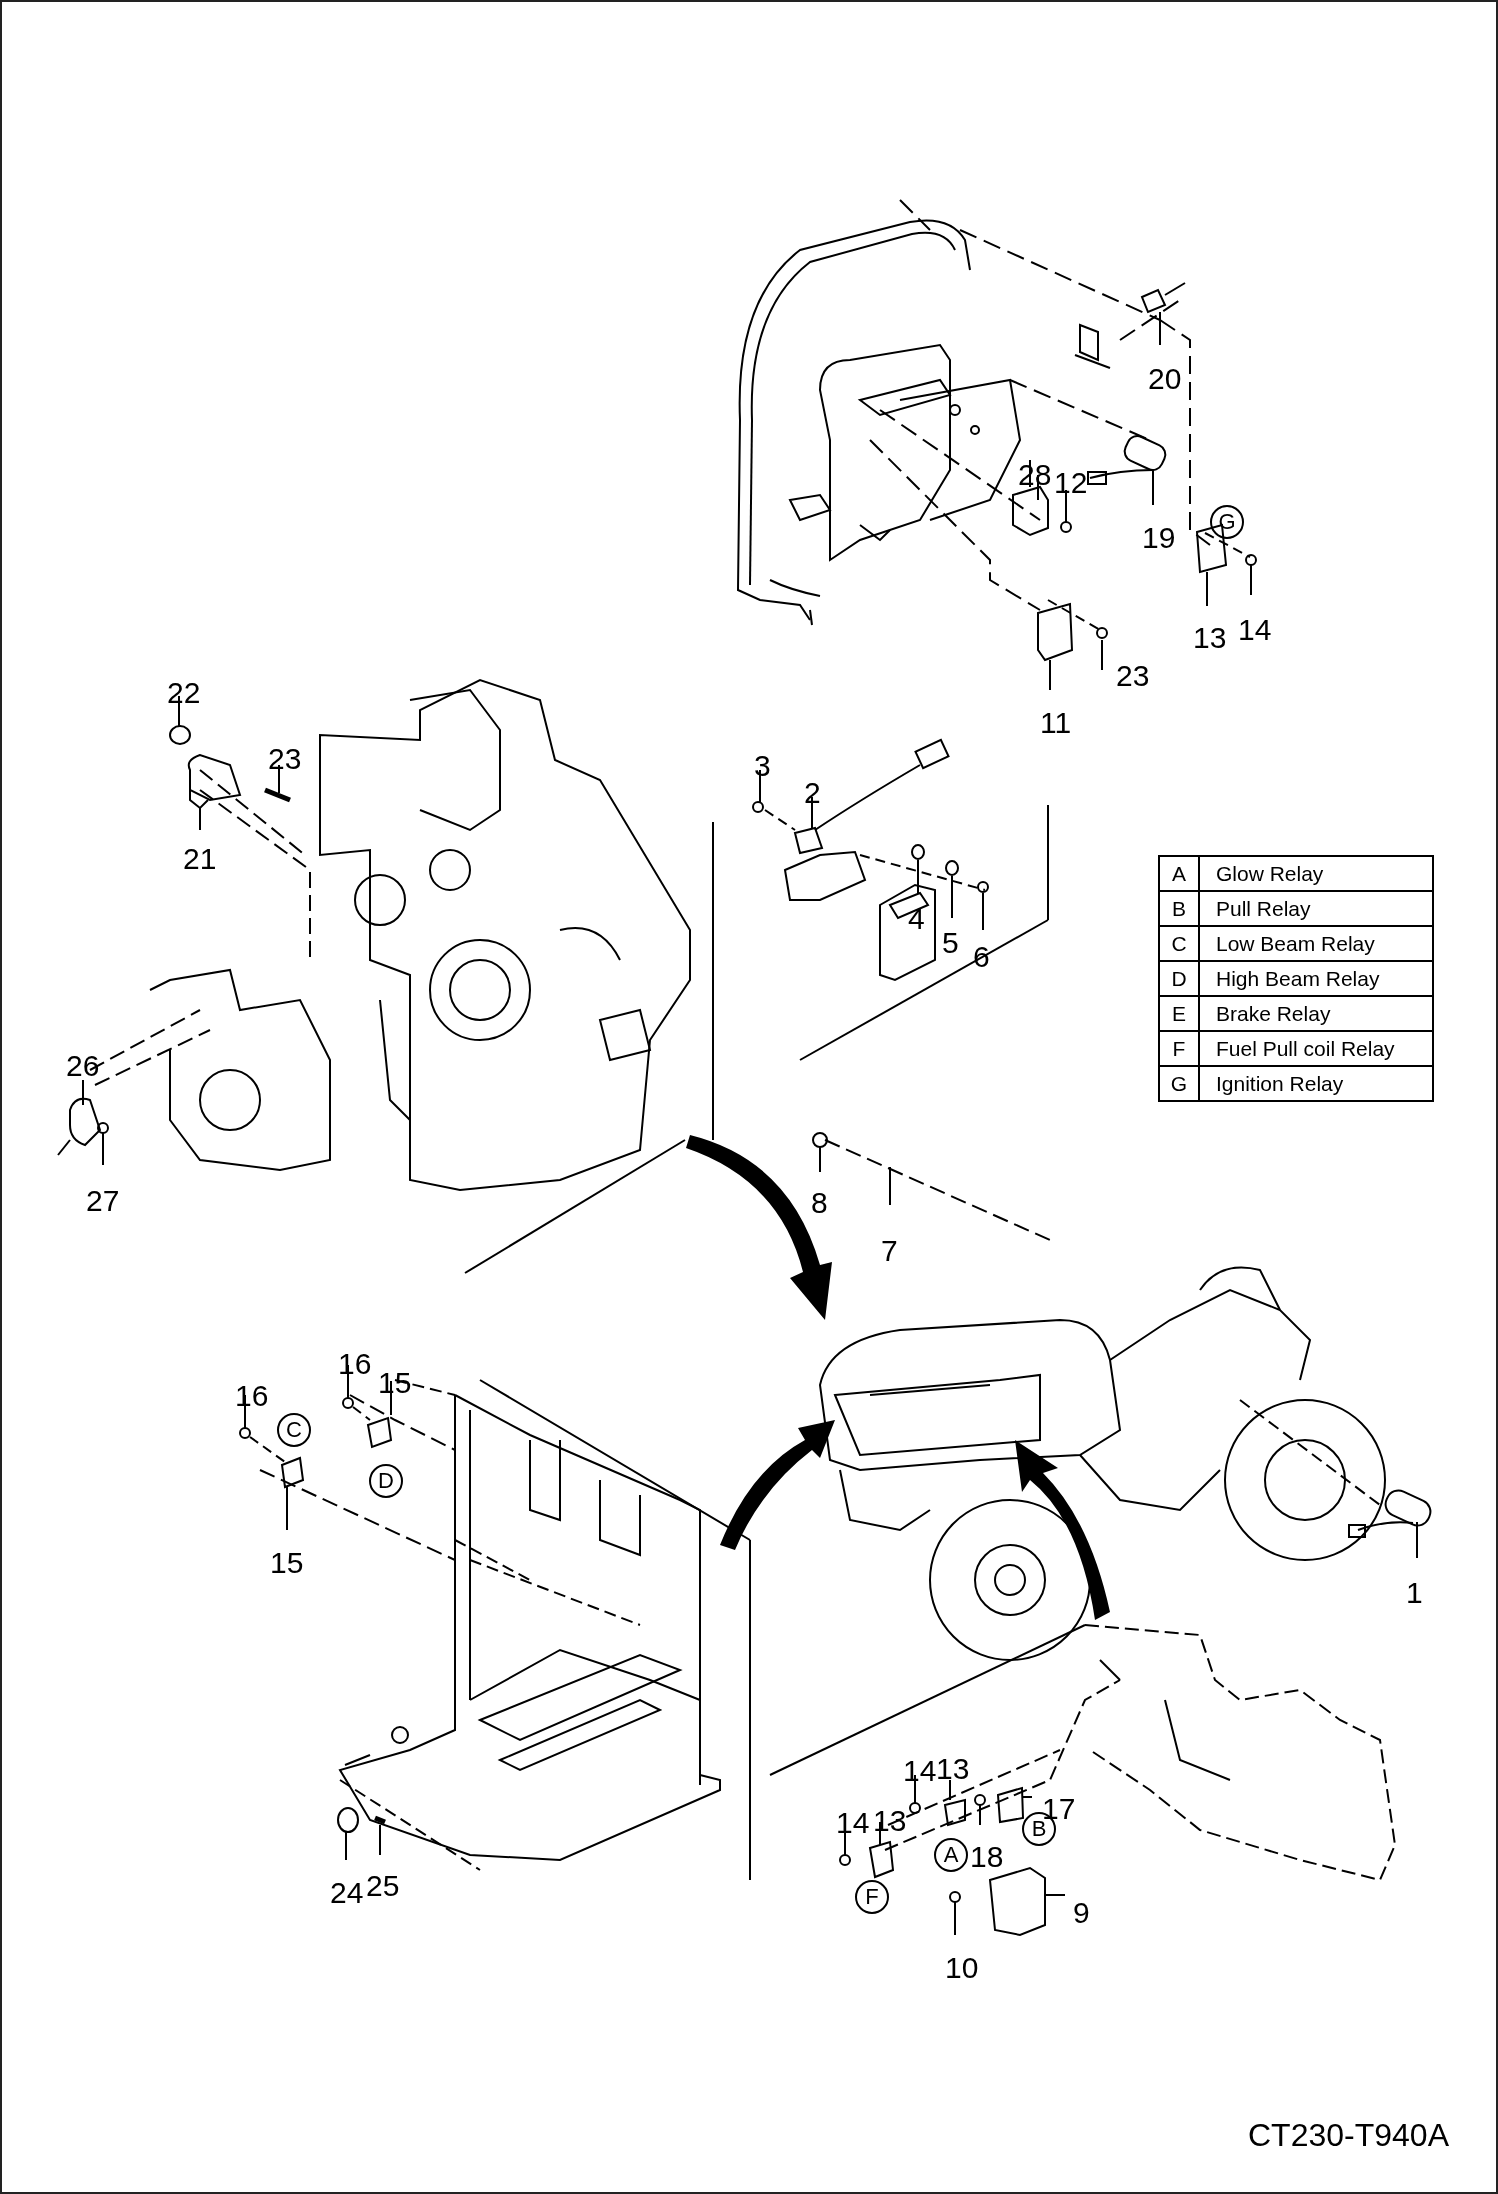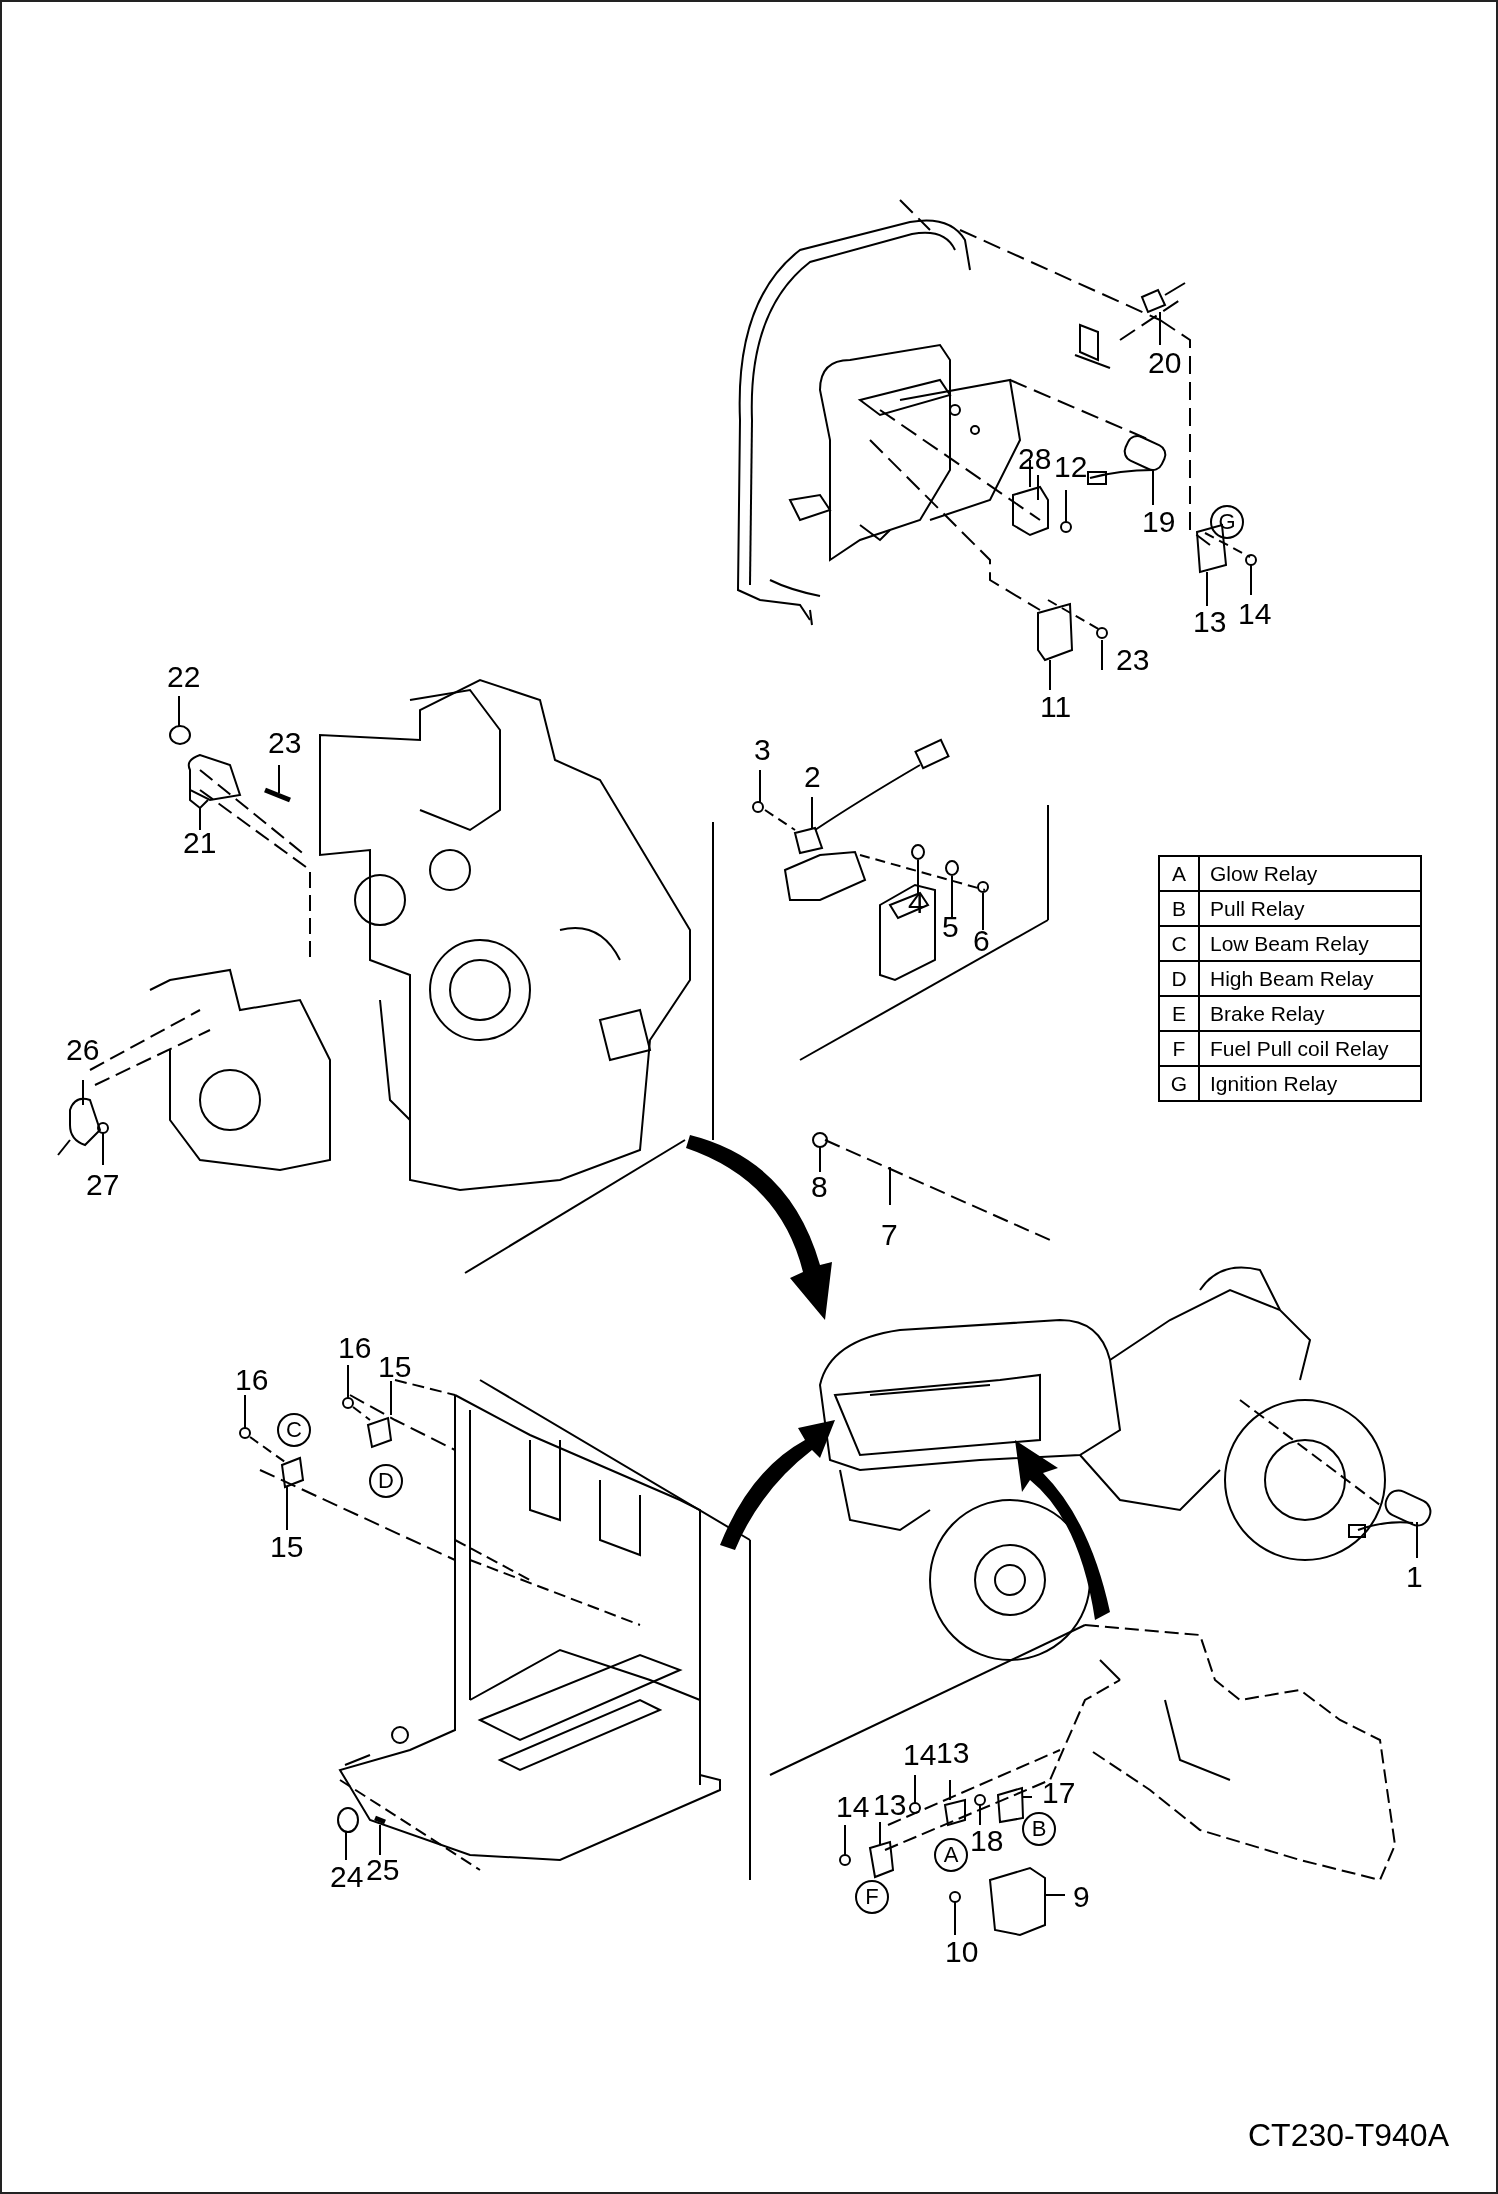--- a/index.html
+++ b/index.html
@@ -2,27 +2,27 @@
 <html><head>
 <meta charset="utf-8">
 <style>
   html, body { margin: 0; padding: 0; background: #ffffff; }
   body { width: 1498px; height: 2194px; position: relative; overflow: hidden;
          font-family: "Liberation Sans", sans-serif; }
   #frame { position: absolute; left: 0; top: 0; width: 1494px; height: 2190px;
            border: 2px solid #222; background: #fff; }
   svg#art { position: absolute; left: 0; top: 0; }
   .callout { position: absolute; font-size: 30px; color: #000; line-height: 1;
-             font-family: "Liberation Sans", sans-serif; white-space: nowrap; }
+             font-family: "Liberation Sans", sans-serif; white-space: nowrap; margin-top: 16px; }
   .circ { position: absolute; width: 30px; height: 30px; border: 2px solid #000;
           border-radius: 50%; font-size: 22px; text-align: center; line-height: 30px;
           font-family: "Liberation Sans", sans-serif; }
   #legend { position: absolute; left: 1158px; top: 855px; border-collapse: collapse;
             font-size: 21px; font-family: "Liberation Sans", sans-serif; }
-  #legend td { border: 2px solid #000; height: 33px; padding: 0 10px; }
+  #legend td { border: 2px solid #000; height: 33px; padding: 0 16px; }
   #legend td.code { width: 38px; text-align: center; padding: 0; }
   #legend td.name { width: 200px; }
   #drawing-id { position: absolute; left: 1240px; top: 2117px; font-size: 32px; margin-left: 8px; }
 </style>
 </head>
 <body>
 
 <div id="frame"></div>
 
 <svg id="art" width="1498" height="2194" viewBox="0 0 1498 2194" fill="none" stroke="#000" stroke-width="2">

